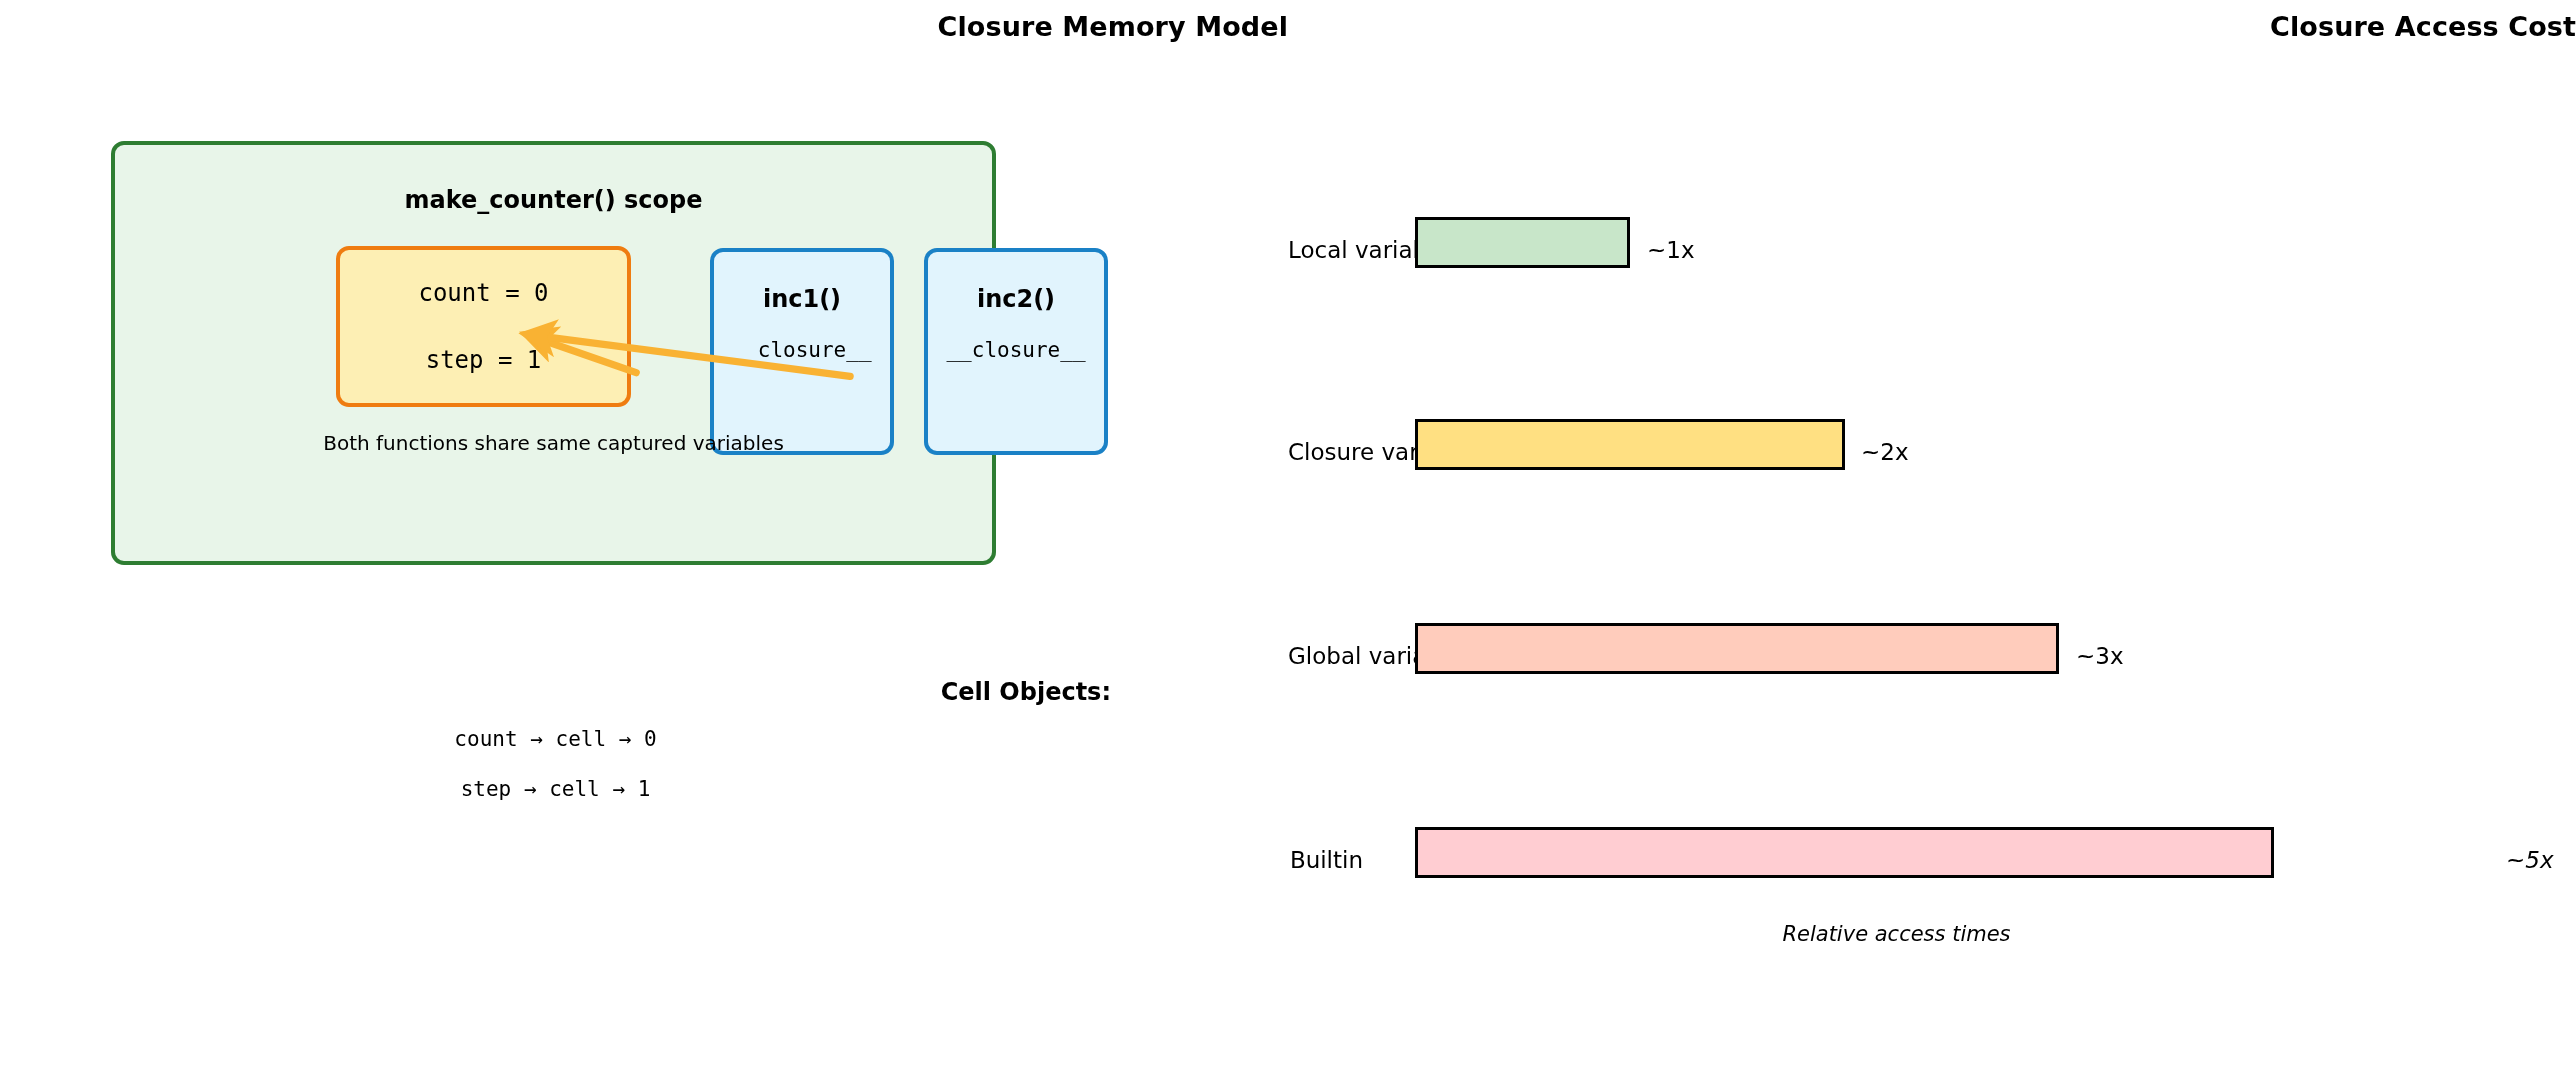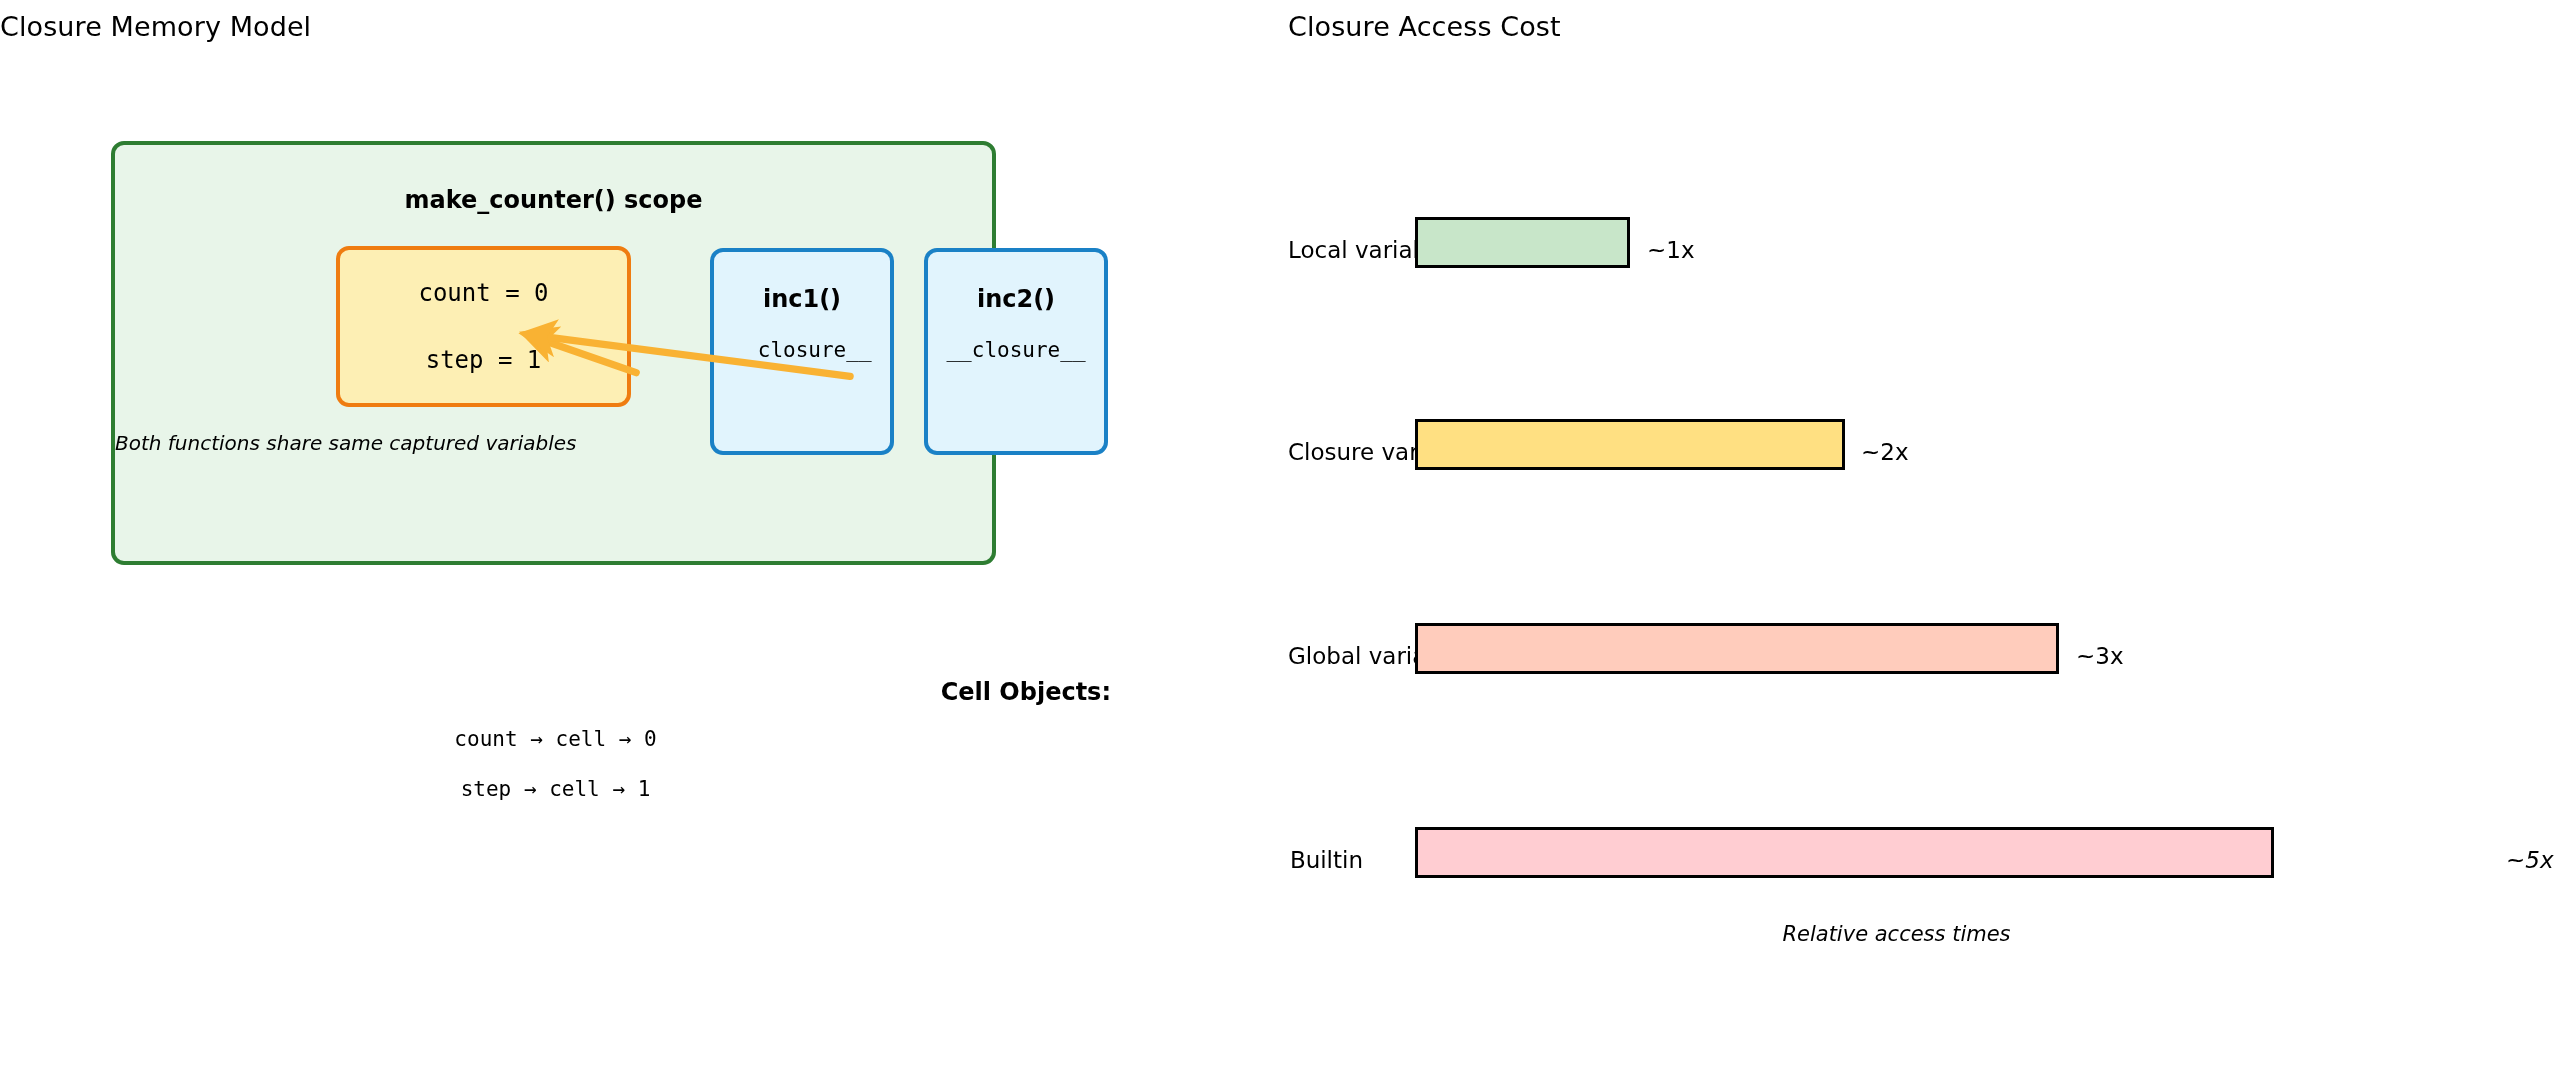--- a/index.html
+++ b/index.html
@@ -14,22 +14,22 @@
     overflow: hidden;
     font-family: "DejaVu Sans", "Liberation Sans", sans-serif;
     color: #000000;
   }
   .panel { position: absolute; top: 0; height: 1067px; }
   #left-panel  { left: 0;    width: 1288px; }
   #right-panel { left: 1288px; width: 1288px; }
 
   .panel-title {
     position: absolute;
-    text-align: left;
-    font-weight: normal;
+    text-align: right;
+    font-weight: bold;
     font-size: 27px;
     white-space: nowrap;
     letter-spacing: 0.1px;
   }
   #left-title  { left: 0; width: 1288px; top: 11px; }
   #right-title { left: 0; width: 1288px; top: 11px; }
 
   
   #scope-box {
     position: absolute;
@@ -48,21 +48,21 @@
     top: 41px;
     text-align: center;
     font-weight: bold;
     font-size: 24px;
     white-space: nowrap;
   }
   #scope-note {
     position: absolute;
     left: 0; right: 0;
     top: 286px;
-    font-style: italic;
+    text-align: center;
     font-size: 20px;
     white-space: nowrap;
   }
 
   #cell-box {
     position: absolute;
     left: 221px;
     top: 101px;
     width: 295px;
     height: 161px;

